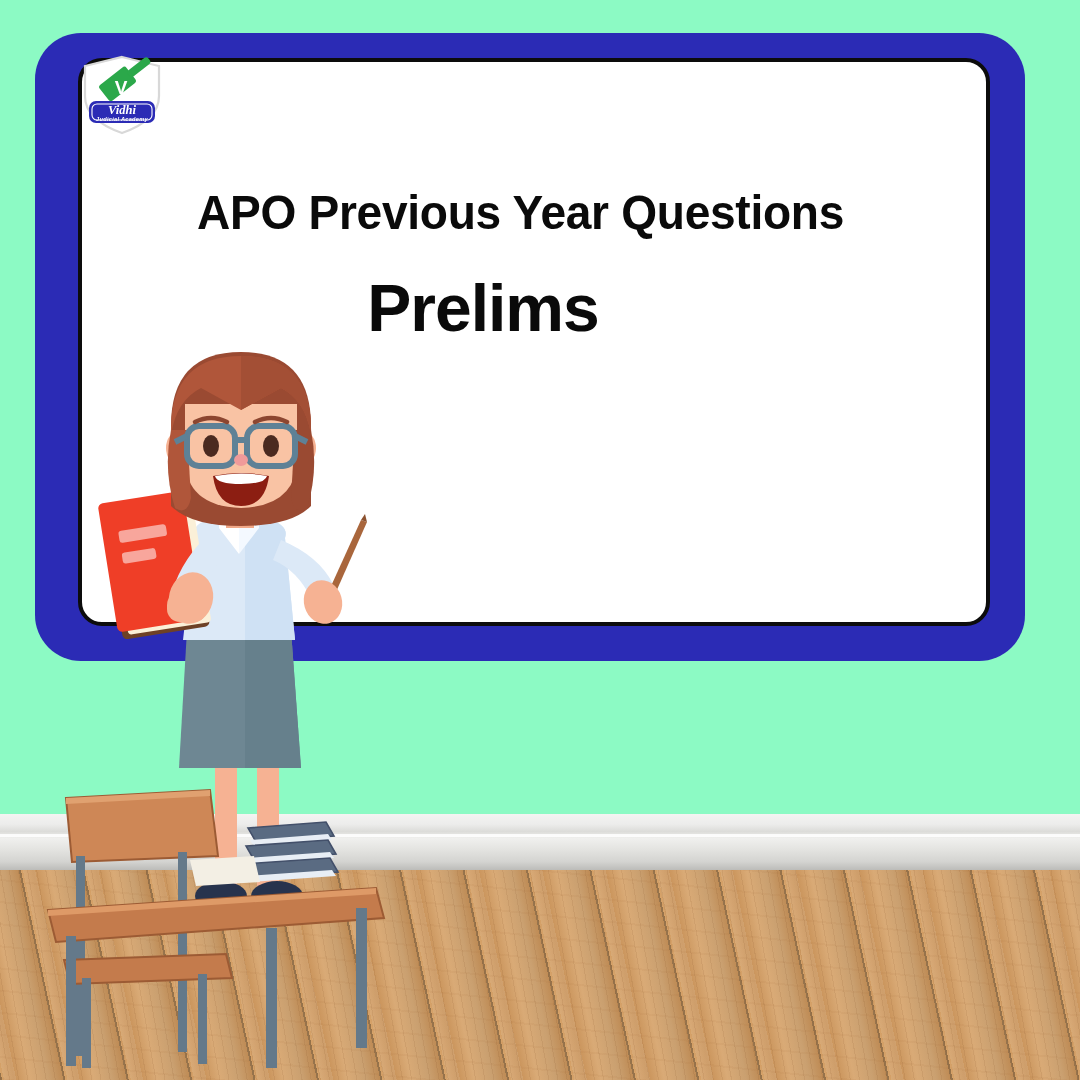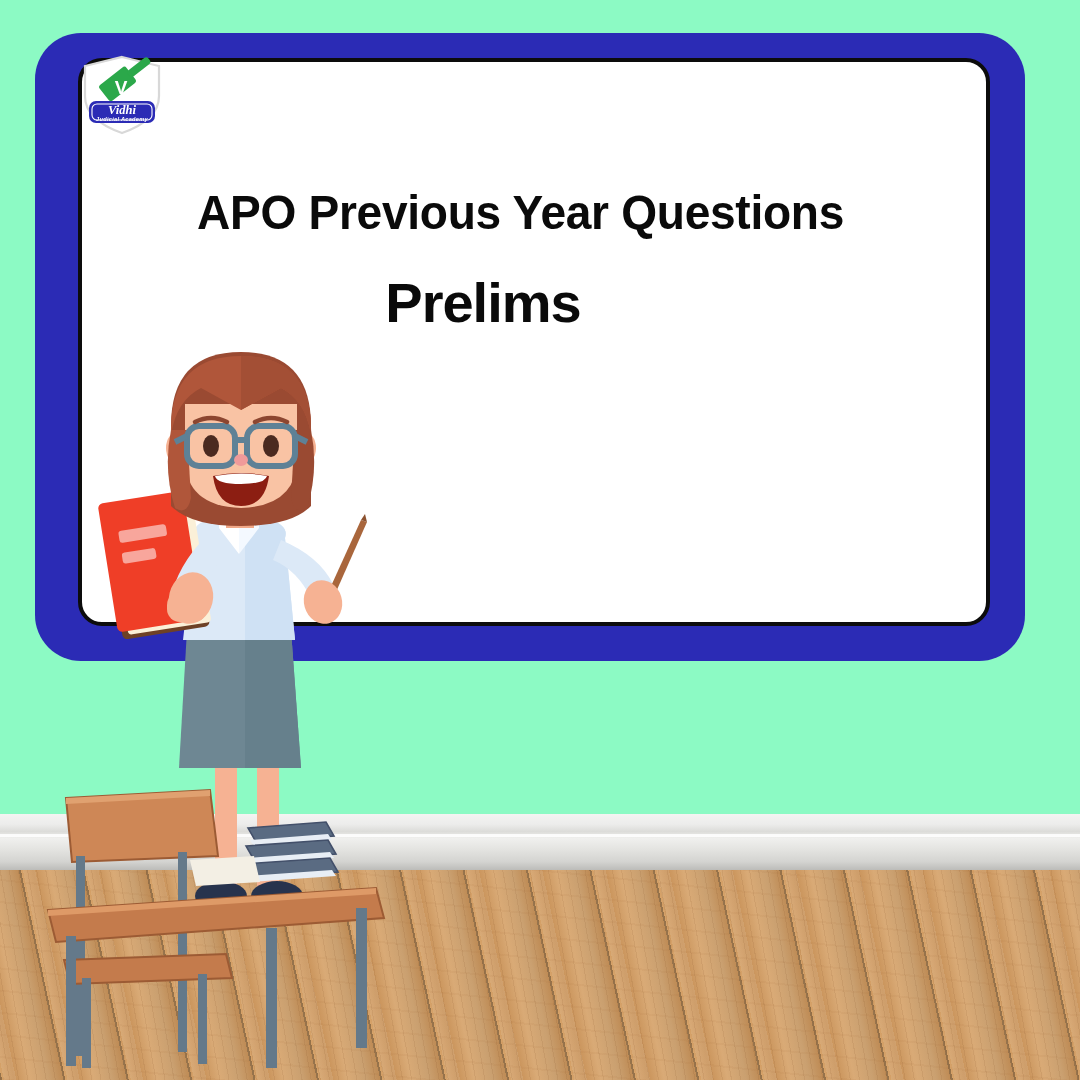--- a/index.html
+++ b/index.html
@@ -72,21 +72,21 @@
     letter-spacing:-.3px;
     font-family:"Liberation Sans", sans-serif;
     transform:scaleX(.96);transform-origin:left center;
     white-space:nowrap;
   }
   .subtitle{
     position:absolute;left:0;top:270px;width:1080px;
     text-align:center;
     padding-right:114px;
     box-sizing:border-box;
-    font-size:56px;font-weight:bold;color:#0a0a0a;
+    font-size:66px;font-weight:bold;color:#0a0a0a;
     letter-spacing:-1px;
     font-family:"Liberation Sans", sans-serif;
     white-space:nowrap;
   }
 
   
   .teacher{ position:absolute;left:95px;top:330px;width:310px;height:600px; }
 
   
   .furniture{ position:absolute;left:40px;top:760px;width:400px;height:320px; }

